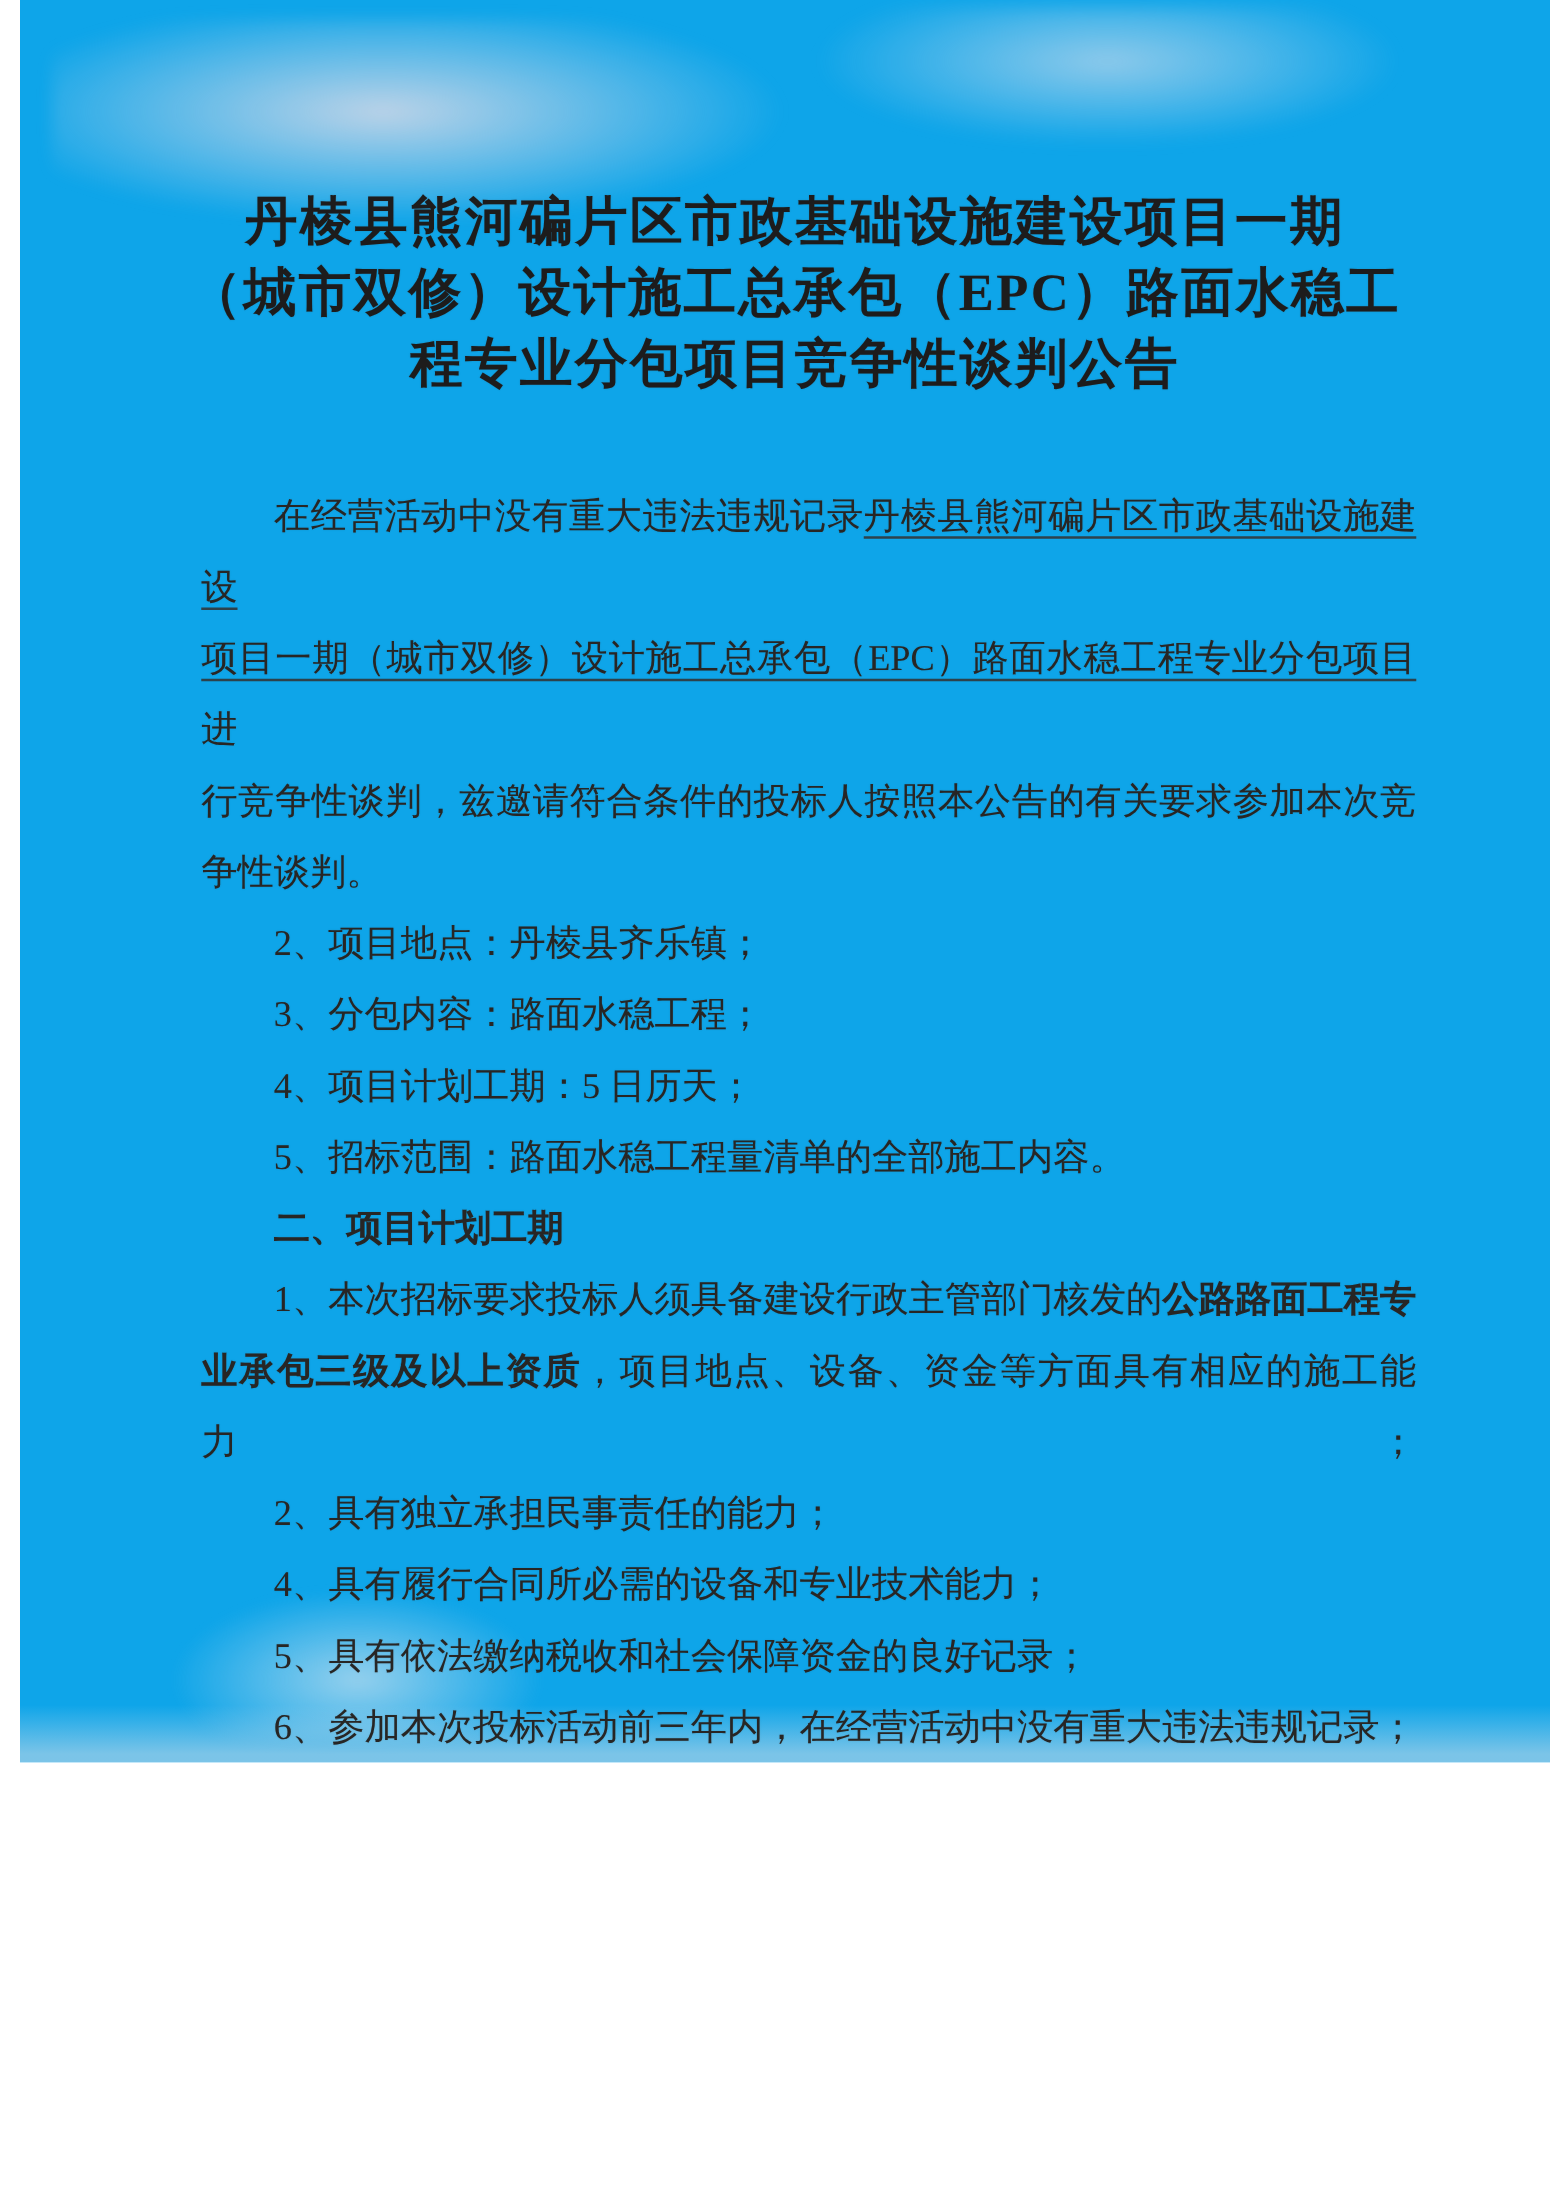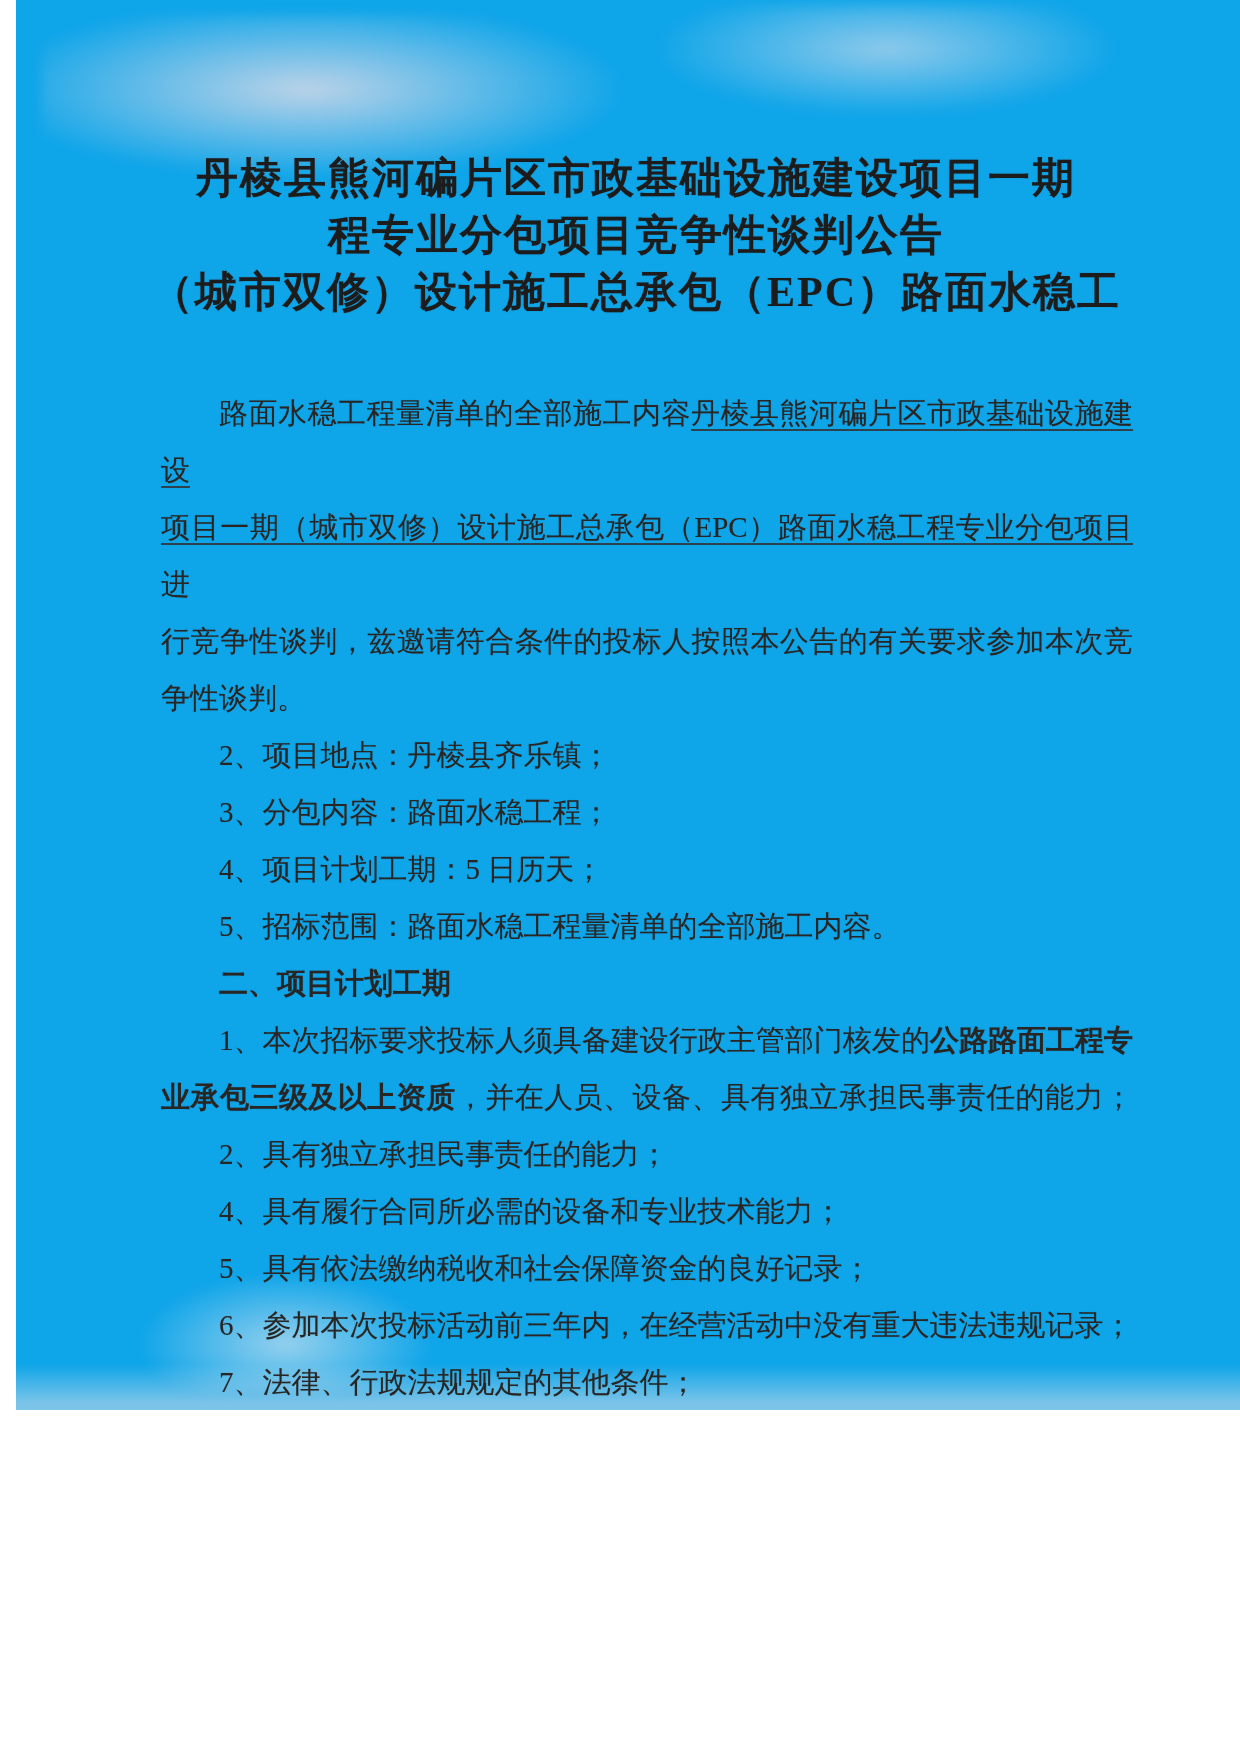--- a/index.html
+++ b/index.html
@@ -92,36 +92,36 @@
 <body>
 
 <div class="page">
   <div class="smudge smudge-1"></div>
   <div class="smudge smudge-2"></div>
   <div class="smudge smudge-4"></div>
   <div class="smudge smudge-3"></div>
 
   <h1 class="title" id="doc-title">
       <div class="title-line">丹棱县熊河碥片区市政基础设施建设项目一期</div>
+      <div class="title-line">（城市双修）设计施工总承包（EPC）路面水稳工</div>
       <div class="title-line">程专业分包项目竞争性谈判公告</div>
-      <div class="title-line">（城市双修）设计施工总承包（EPC）路面水稳工</div>
     </h1>
 
   <div class="body-text" id="doc-body">
-      <div class="line indent justify"><span>路面水稳工程量清单的全部施工内容</span><span class="seg-u">丹棱县熊河碥片区市政基础设施建设</span></div>
+      <div class="line indent justify"><span>在经营活动中没有重大违法违规记录</span><span class="seg-u">丹棱县熊河碥片区市政基础设施建设</span></div>
       <div class="line justify"><span class="seg-u">项目一期（城市双修）设计施工总承包（EPC）路面水稳工程专业分包项目</span><span>进</span></div>
       <div class="line justify"><span>行竞争性谈判，兹邀请符合条件的投标人按照本公告的有关要求参加本次竞</span></div>
       <div class="line"><span>争性谈判。</span></div>
       <div class="line indent"><span>2、项目地点：丹棱县齐乐镇；</span></div>
       <div class="line indent"><span>3、分包内容：路面水稳工程；</span></div>
       <div class="line indent"><span>4、项目计划工期：5 日历天；</span></div>
       <div class="line indent"><span>5、招标范围：路面水稳工程量清单的全部施工内容。</span></div>
       <div class="line indent"><span class="seg-b">二、项目计划工期</span></div>
       <div class="line indent justify"><span>1、本次招标要求投标人须具备建设行政主管部门核发的</span><span class="seg-b">公路路面工程专</span></div>
-      <div class="line justify"><span class="seg-b">业承包三级及以上资质</span><span>，并在人员、设备、具有独立承担民事责任的能力；</span></div>
+      <div class="line justify"><span class="seg-b">业承包三级及以上资质</span><span>，项目地点、设备、资金等方面具有相应的施工能力；</span></div>
       <div class="line indent"><span>2、具有独立承担民事责任的能力；</span></div>
       <div class="line indent"><span>4、具有履行合同所必需的设备和专业技术能力；</span></div>
       <div class="line indent"><span>5、具有依法缴纳税收和社会保障资金的良好记录；</span></div>
       <div class="line indent"><span>6、参加本次投标活动前三年内，在经营活动中没有重大违法违规记录；</span></div>
       <div class="line indent"><span>7、法律、行政法规规定的其他条件；</span></div>
       <div class="line indent"><span class="seg-b">三、谈判文件的获取</span></div>
     </div>
 
   <div class="page-number">1</div>
 </div>

